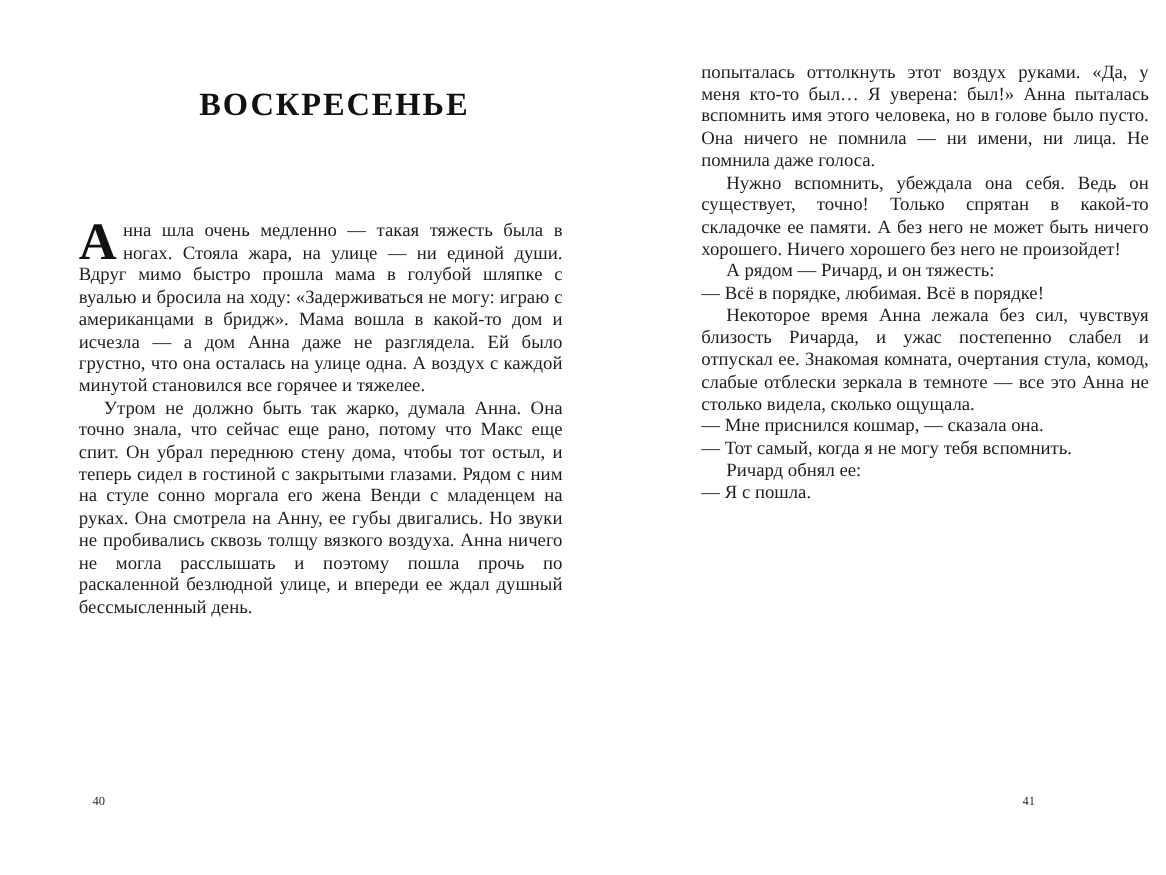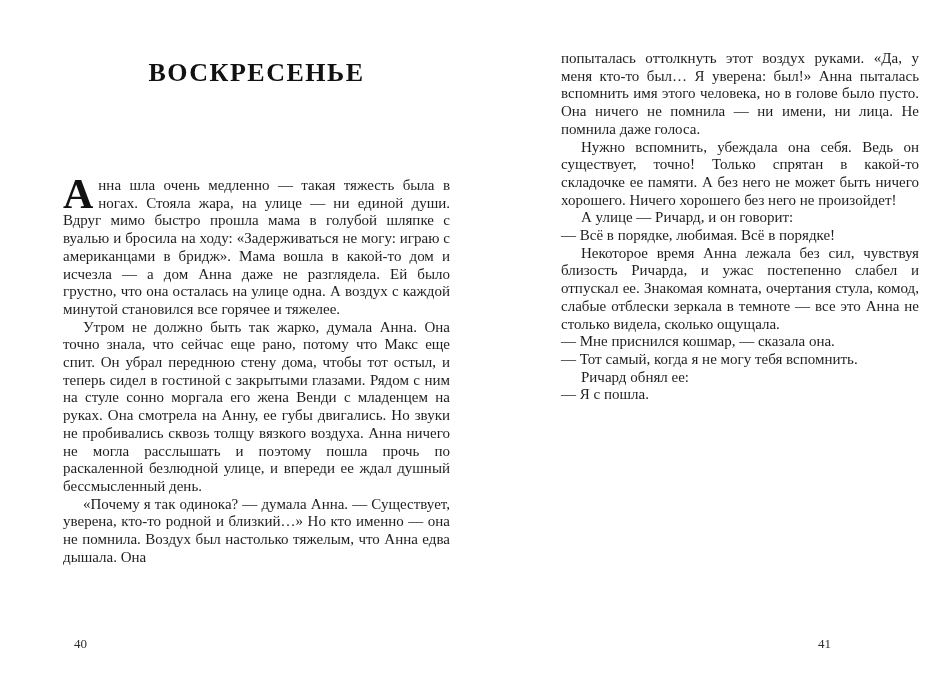--- a/index.html
+++ b/index.html
@@ -14,21 +14,21 @@
     background: #ffffff;
     overflow: hidden;
     font-family: "Liberation Serif", "DejaVu Serif", serif;
     color: #1e1e1e;
   }
   .chapter-title {
     position: absolute;
     left: 63px;
     top: 58px;
     width: 387px;
-    margin: 0;
+    margin: 11px;
     text-align: center;
     font-family: "Liberation Serif", "DejaVu Serif", serif;
     font-weight: bold;
     font-size: 26px;
     letter-spacing: 1.5px;
     color: #121212;
   }
   .left-body {
     position: absolute;
     left: 63px;
@@ -57,45 +57,44 @@
     float: left;
     font-weight: bold;
     font-size: 42px;
     line-height: 33px;
     padding: 1px 5px 0 0;
     color: #121212;
   }
   .page-number {
     position: absolute;
     top: 636px;
-    font-size: 13px;
+    font-size: 10px;
     color: #2d2d2d;
   }
   .page-number.left { left: 74px; }
   .page-number.right { left: 818px; }
 </style>
 </head>
 <body>
 
 <div class="spread">
 
   <h1 class="chapter-title">ВОСКРЕСЕНЬЕ</h1>
 
   <div class="left-body">
     <p class="para noindent"><span class="dropcap">А</span><span>нна шла очень медленно — такая тяжесть была в ногах. Стояла жара, на улице — ни единой души. Вдруг мимо быстро прошла мама в голубой шляпке с вуалью и бросила на ходу: «Задерживаться не могу: играю с американцами в бридж». Мама вошла в какой-то дом и исчезла — а дом Анна даже не разглядела. Ей было грустно, что она осталась на улице одна. А воздух с каждой минутой становился все горячее и тяжелее.</span></p>
     <p class="para indent">Утром не должно быть так жарко, думала Анна. Она точно знала, что сейчас еще рано, потому что Макс еще спит. Он убрал переднюю стену дома, чтобы тот остыл, и теперь сидел в гостиной с закрытыми глазами. Рядом с ним на стуле сонно моргала его жена Венди с младенцем на руках. Она смотрела на Анну, ее губы двигались. Но звуки не пробивались сквозь толщу вязкого воздуха. Анна ничего не могла расслышать и поэтому пошла прочь по раскаленной безлюдной улице, и впереди ее ждал душный бессмысленный день.</p>
-    <p class="para indent">«Почему я так одинока? — думала Анна. — Существует, уверена, кто-то родной и близкий…» Но кто именно — она не помнила. Воздух был настолько тяжелым, что Анна едва дышала. Она</p>
   </div>
 
   <div class="page-number left">40</div>
 
   <div class="right-body">
     <p class="para noindent">попыталась оттолкнуть этот воздух руками. «Да, у меня кто-то был… Я уверена: был!» Анна пыталась вспомнить имя этого человека, но в голове было пусто. Она ничего не помнила — ни имени, ни лица. Не помнила даже голоса.</p>
     <p class="para indent">Нужно вспомнить, убеждала она себя. Ведь он существует, точно! Только спрятан в какой-то складочке ее памяти. А без него не может быть ничего хорошего. Ничего хорошего без него не произойдет!</p>
-    <p class="para indent">А улице — Ричард, и он говорит:</p>
+    <p class="para indent">А рядом — Ричард, и он тяжесть:</p>
     <p class="para noindent">— Всё в порядке, любимая. Всё в порядке!</p>
     <p class="para indent">Некоторое время Анна лежала без сил, чувствуя близость Ричарда, и ужас постепенно слабел и отпускал ее. Знакомая комната, очертания стула, комод, слабые отблески зеркала в темноте — все это Анна не столько видела, сколько ощущала.</p>
     <p class="para noindent">— Мне приснился кошмар, — сказала она.</p>
     <p class="para noindent">— Тот самый, когда я не могу тебя вспомнить.</p>
     <p class="para indent">Ричард обнял ее:</p>
     <p class="para noindent">— Я с пошла.</p>
   </div>
 
   <div class="page-number right">41</div>
 

